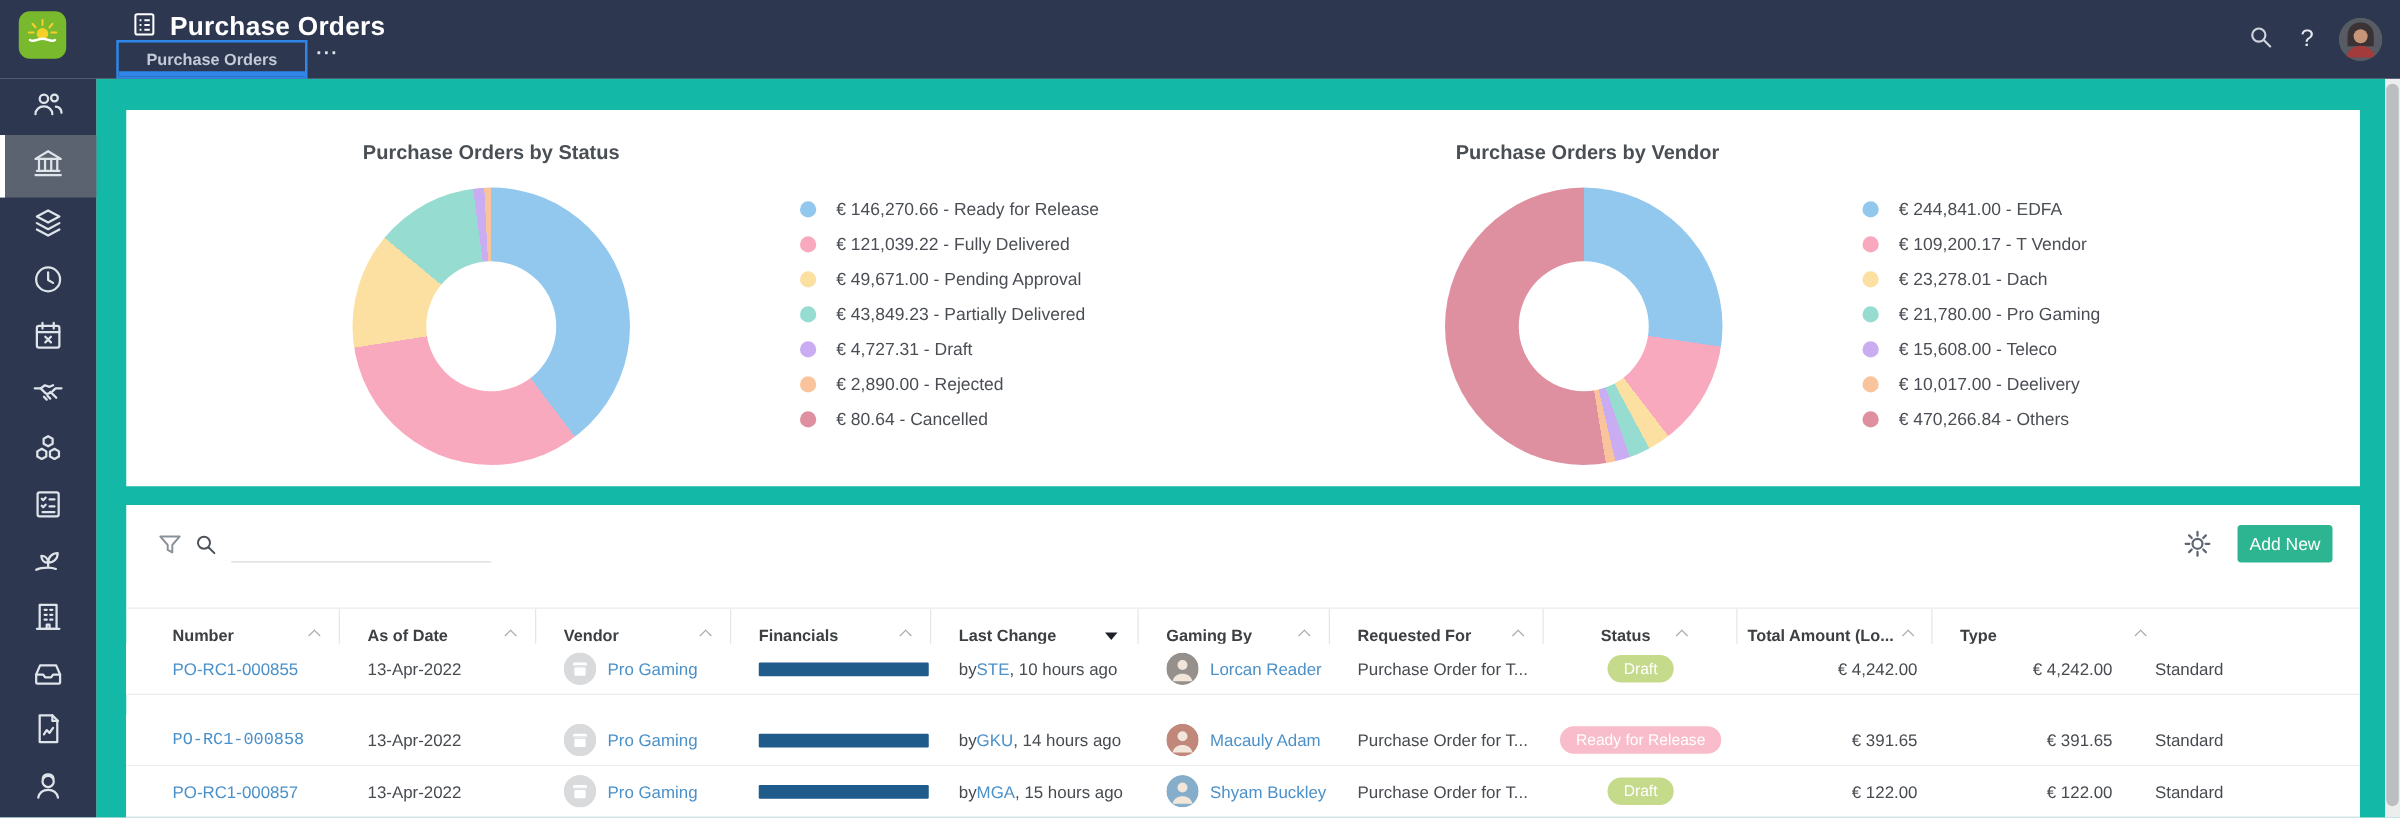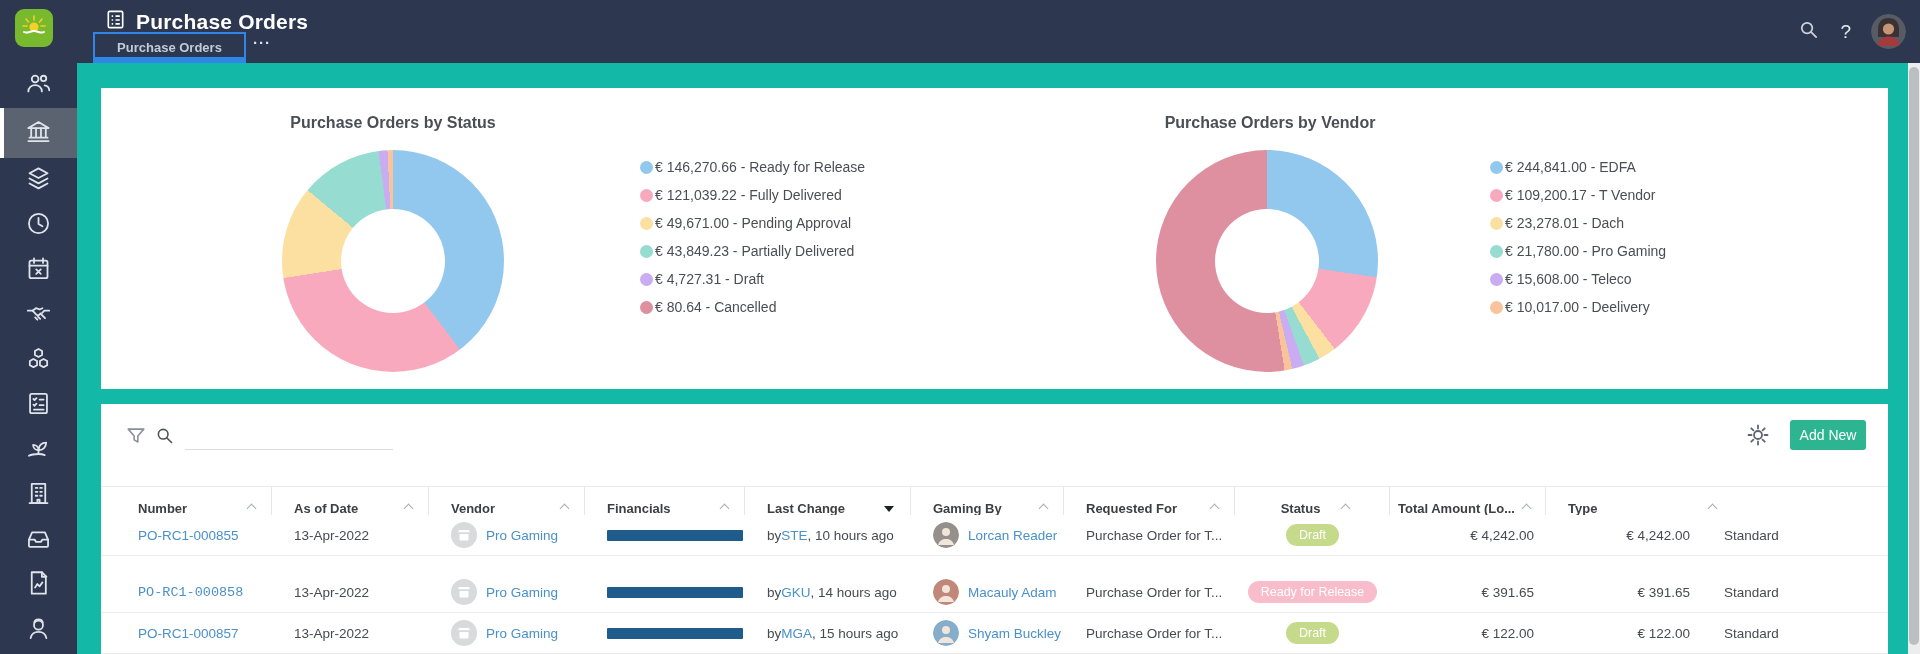--- a/index.html
+++ b/index.html
@@ -38,21 +38,21 @@
   .chart-block { position:absolute; top:0; bottom:0; }
   .cb-0 { left:0; width:893px; } .cb-1 { left:893px; right:0; }
   .chart-title { position:absolute; top:26px; width:400px; text-align:center; color:#4a4f55;
     font-size:16px; font-weight:600; }
   .ct-0 { left:92px; } .ct-1 { left:76px; }
   .donut { position:absolute; width:222px; height:222px; border-radius:50%; top:62px; }
   .dn-0 { left:181px; } .dn-1 { left:162px; }
   .donut::after { content:''; position:absolute; inset:59px; background:#fff; border-radius:50%; }
   .legend { position:absolute; top:65px; }
   .lg-0 { left:539px; } .lg-1 { left:496px; }
-  .legend-row { height:28px; display:flex; align-items:center; gap:2px; cursor:pointer; }
+  .legend-row { height:28px; display:flex; align-items:center; gap:16px; cursor:pointer; }
   .bullet { width:13px; height:13px; border-radius:50%; flex:none; }
   .legend-text { font-size:14px; color:#4a4e54; white-space:nowrap; }
 
   
   .funnel-btn { position:absolute; left:24px; top:21px; cursor:pointer; }
   .tsearch-btn { position:absolute; left:53px; top:21px; cursor:pointer; }
   .tsearch-input { position:absolute; left:84px; top:24px; width:208px; height:22px; border:none;
     border-bottom:1px solid #d9dbdd; font-size:13px; color:#444; outline:none; background:transparent; }
   .gear-btn { position:absolute; left:1645px; top:19px; cursor:pointer; }
   .addnew-btn { position:absolute; left:1689px; top:16px; width:76px; height:30px; border:none; border-radius:3px;
@@ -257,20 +257,24 @@
             </div>
             <div class="legend-row">
               <span class="bullet" style="background: rgb(150, 220, 208);"></span>
               <span class="legend-text">€ 43,849.23 - Partially Delivered</span>
             </div>
             <div class="legend-row">
               <span class="bullet" style="background: rgb(201, 172, 242);"></span>
               <span class="legend-text">€ 4,727.31 - Draft</span>
             </div>
             <div class="legend-row">
+              <span class="bullet" style="background: rgb(249, 196, 156);"></span>
+              <span class="legend-text">€ 2,890.00 - Rejected</span>
+            </div>
+            <div class="legend-row">
               <span class="bullet" style="background: rgb(222, 143, 160);"></span>
               <span class="legend-text">€ 80.64 - Cancelled</span>
             </div>
           </div>
       </div>
       <div class="chart-block cb-1">
         <div class="chart-title ct-1">Purchase Orders by Vendor</div>
         <div class="donut dn-1" style="background: conic-gradient(rgb(146, 199, 238) 0deg, rgb(146, 199, 238) 98.48deg, rgb(249, 169, 189) 98.48deg, rgb(249, 169, 189) 142.41deg, rgb(251, 224, 162) 142.41deg, rgb(251, 224, 162) 151.77deg, rgb(150, 220, 208) 151.77deg, rgb(150, 220, 208) 160.53deg, rgb(201, 172, 242) 160.53deg, rgb(201, 172, 242) 166.81deg, rgb(249, 196, 156) 166.81deg, rgb(249, 196, 156) 170.84deg, rgb(222, 143, 160) 170.84deg, rgb(222, 143, 160) 360deg);"></div>
         <div class="legend lg-1">
             <div class="legend-row">
@@ -289,20 +293,24 @@
               <span class="bullet" style="background: rgb(150, 220, 208);"></span>
               <span class="legend-text">€ 21,780.00 - Pro Gaming</span>
             </div>
             <div class="legend-row">
               <span class="bullet" style="background: rgb(201, 172, 242);"></span>
               <span class="legend-text">€ 15,608.00 - Teleco</span>
             </div>
             <div class="legend-row">
               <span class="bullet" style="background: rgb(249, 196, 156);"></span>
               <span class="legend-text">€ 10,017.00 - Deelivery</span>
+            </div>
+            <div class="legend-row">
+              <span class="bullet" style="background: rgb(222, 143, 160);"></span>
+              <span class="legend-text">€ 470,266.84 - Others</span>
             </div>
           </div>
       </div>
     </div>
 
     <div class="card table-card">
       <span class="funnel-btn">
         <svg width="22" height="22" viewBox="0 0 24 24" fill="none" stroke="#8a9097" stroke-width="1.7" stroke-linejoin="round">
           <path d="M3.5 4.5h17l-6.5 7.5v6.5l-4-2.2v-4.3z"></path>
         </svg>

